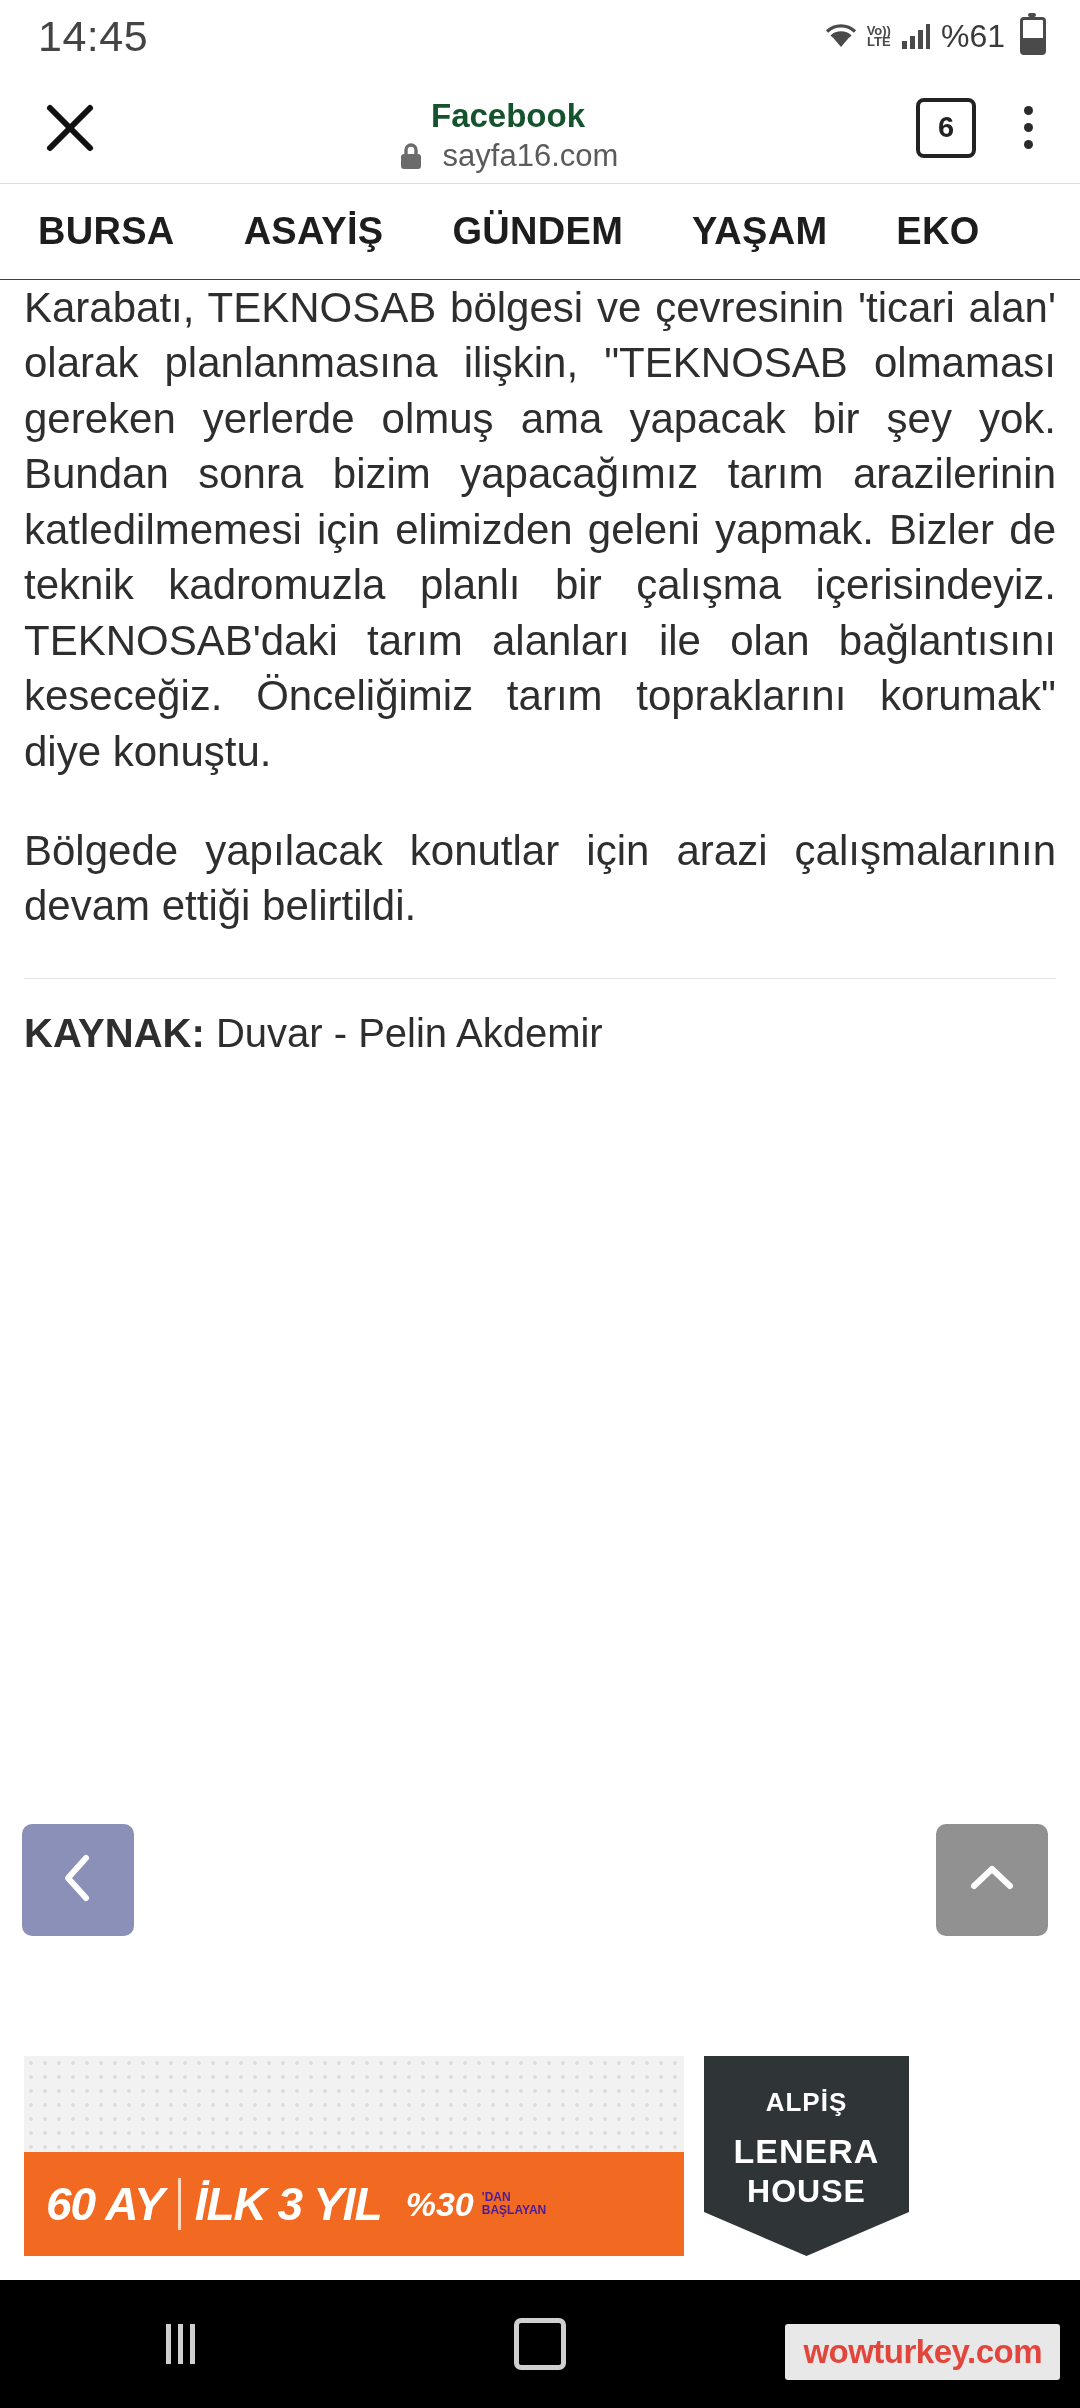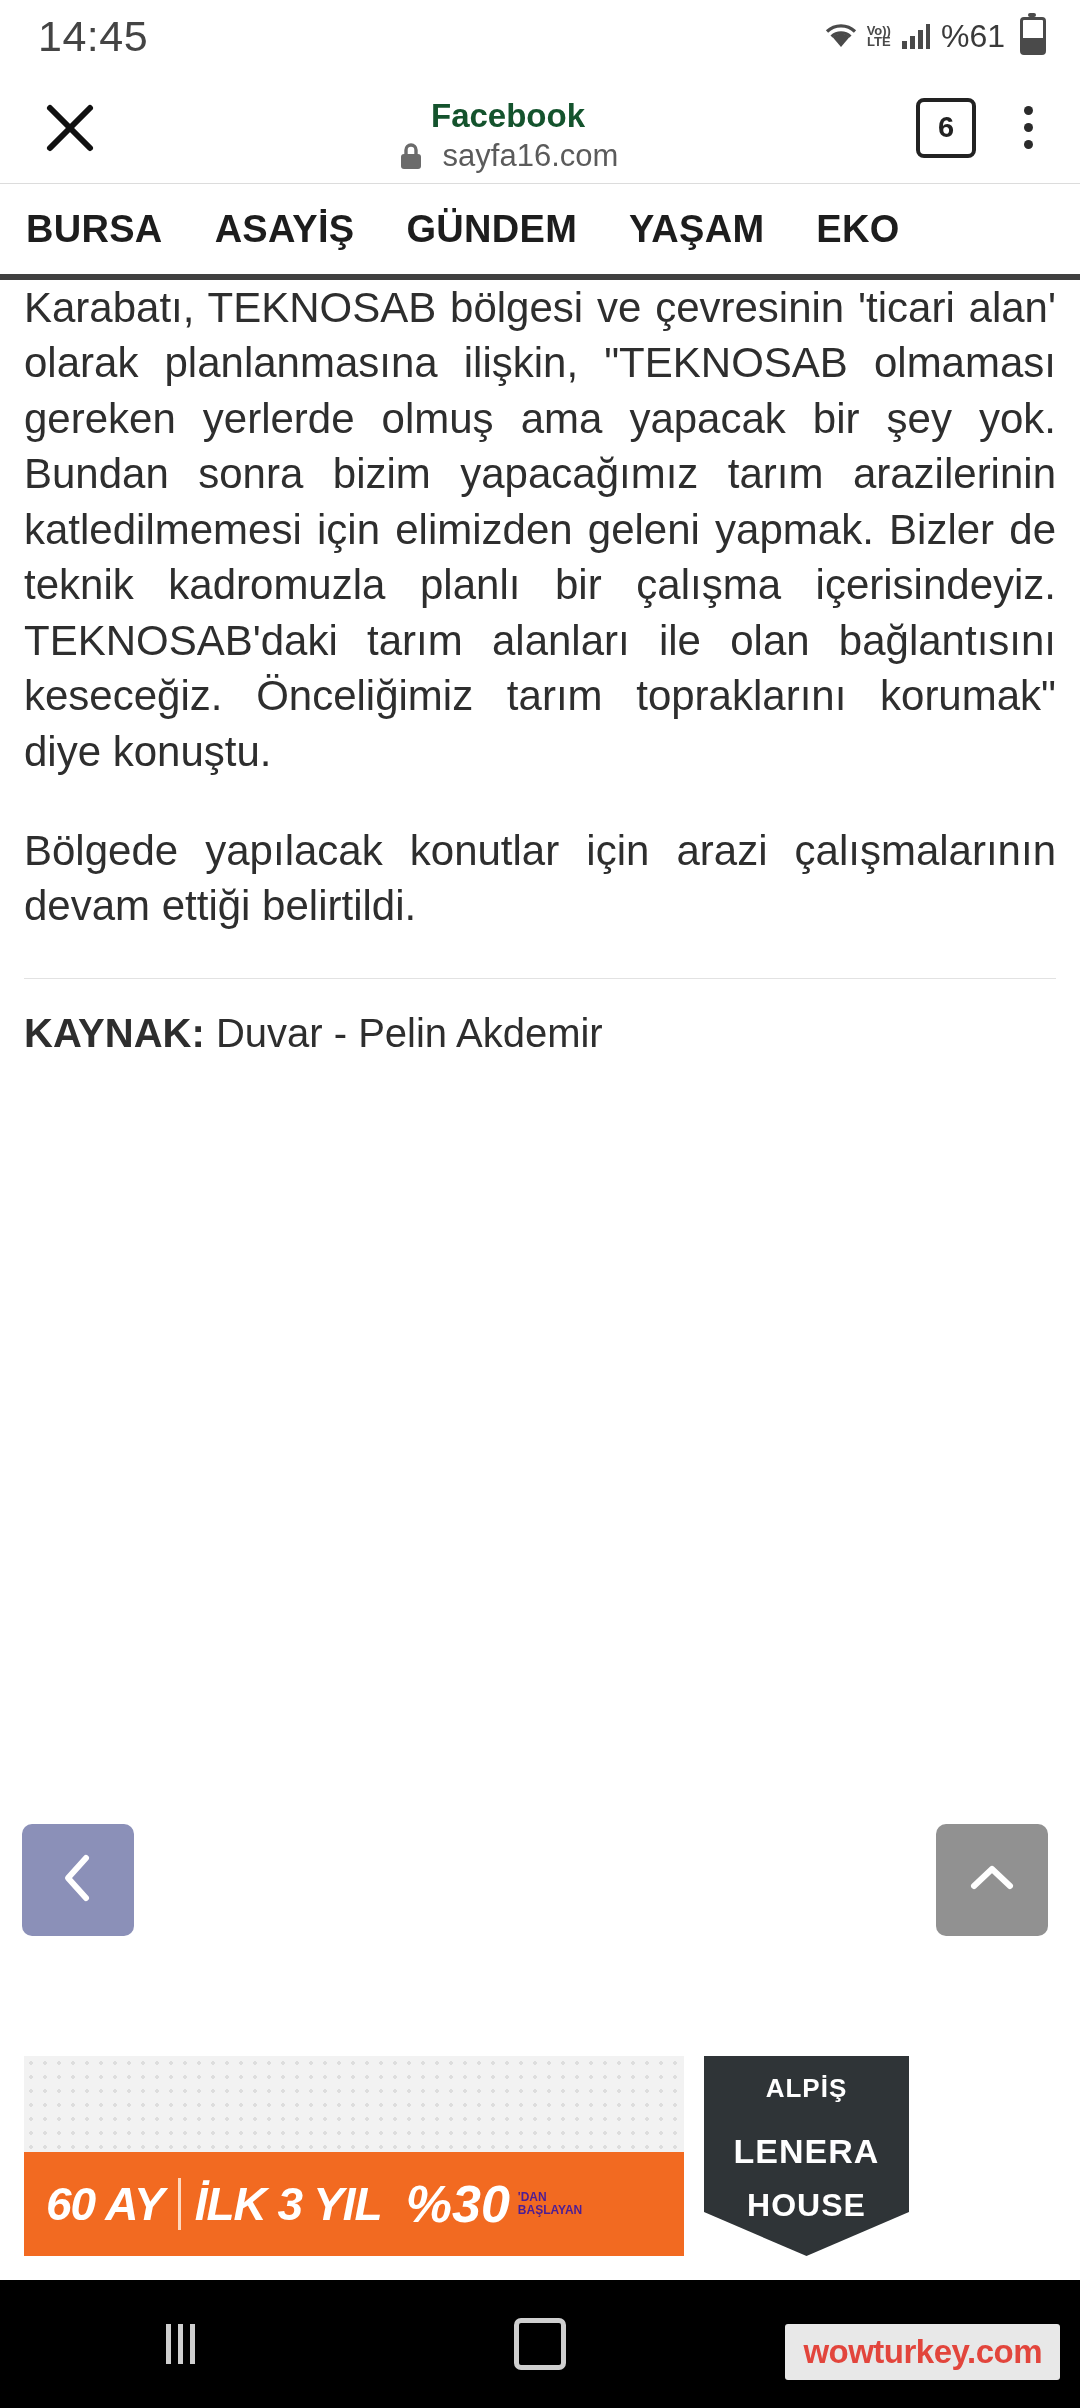--- a/index.html
+++ b/index.html
@@ -150,25 +150,25 @@
     border-radius: 50%;
     background: #2b2b2b;
     display: block;
   }
 
   
   .nav-strip {
     height: 96px;
     display: flex;
     align-items: center;
-    gap: 52px;
-    padding: 0 26px;
+    gap: 69px;
+    padding: 0 38px;
     box-sizing: border-box;
     background: #ffffff;
-    border-bottom: 6px solid #404040;
+    border-bottom: 1px solid #404040;
     overflow: hidden;
     white-space: nowrap;
   }
   .nav-item {
     font-size: 38px;
     font-weight: bold;
     color: #1d1d1d;
     letter-spacing: 0.3px;
   }
 
@@ -277,41 +277,41 @@
     font-style: italic;
     letter-spacing: -1px;
   }
   .ad-pct-wrap {
     margin-left: 10px;
     display: flex;
     align-items: center;
     gap: 8px;
   }
   .ad-pct {
-    font-size: 52px;
+    font-size: 34px;
     font-weight: bold;
     color: #ffffff;
     font-style: italic;
   }
   .ad-small {
     font-size: 12px;
     font-weight: bold;
     color: #4c1d95;
     line-height: 1.05;
   }
   .ad-right {
     flex: 0 0 auto;
     width: 205px;
     background: #2f3437;
     color: #ffffff;
     display: flex;
     flex-direction: column;
     align-items: center;
     justify-content: center;
-    gap: 16px;
+    gap: 2px;
     position: relative;
     clip-path: polygon(0 0, 100% 0, 100% 78%, 50% 100%, 0 78%);
     padding-bottom: 16px;
     box-sizing: border-box;
   }
   .ad-right .l1 { font-size: 26px; font-weight: bold; letter-spacing: 1px; }
   .ad-right .l2 { font-size: 34px; font-weight: bold; letter-spacing: 1px; margin-top: 12px; }
   .ad-right .l3 { font-size: 32px; font-weight: bold; letter-spacing: 1px; text-align: right; }
 
   

